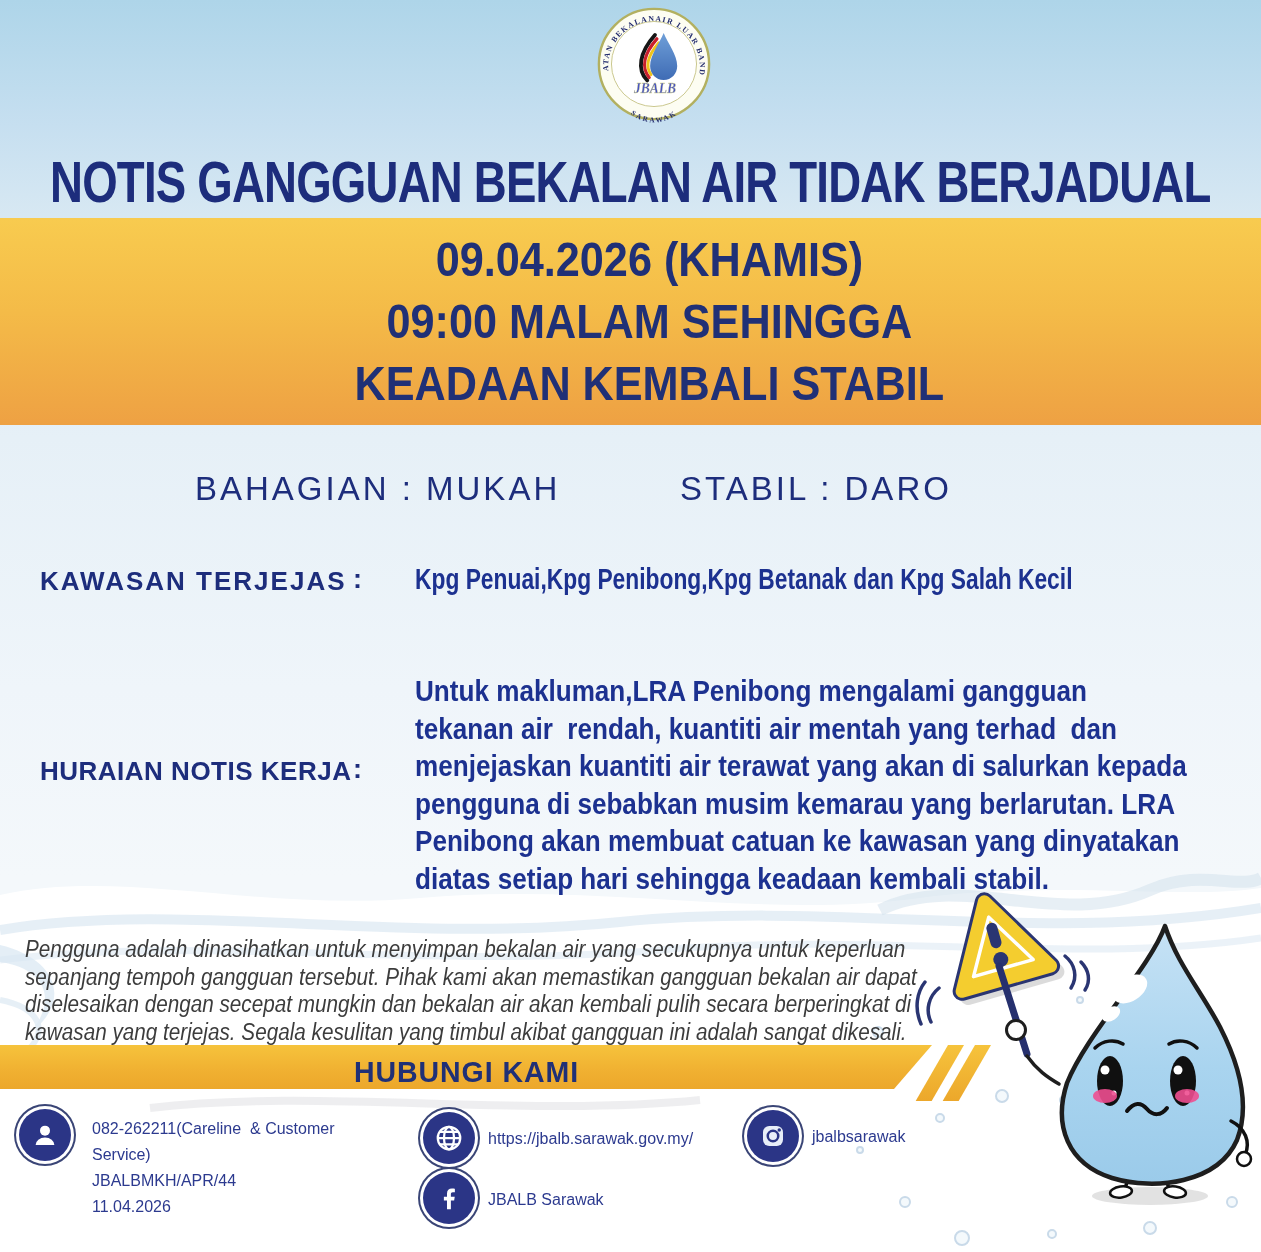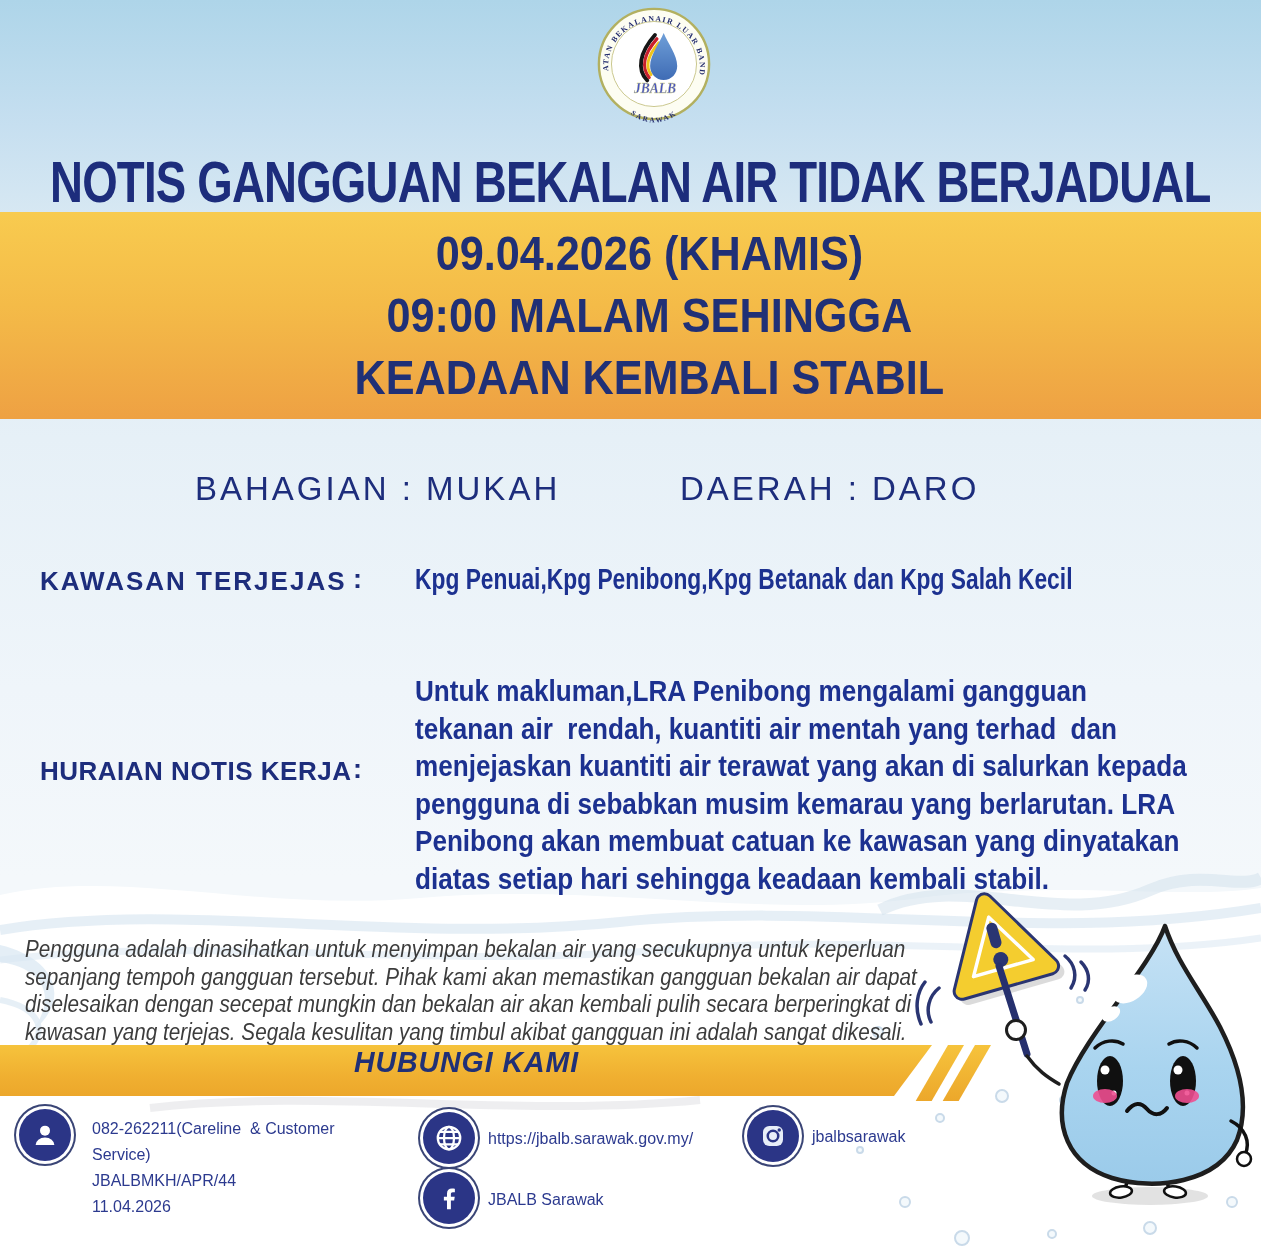--- a/index.html
+++ b/index.html
@@ -10,38 +10,38 @@
   }
   .abs{position:absolute;}
   
   .waterband{left:0; top:850px; width:1261px; height:402px; z-index:1;}
   
   .logo{left:596px; top:4px; width:116px; height:120px; z-index:5;}
   
   .title-wrap{left:0; top:146px; width:1261px; height:72px; display:flex; align-items:center; justify-content:center; z-index:5;}
   .title-text{white-space:nowrap; font-size:57px; font-weight:bold; color:#1d2d7c; letter-spacing:-1px; transform:scaleX(.8); transform-origin:50% 50%;}
   
-  .sched{left:0; top:212px; width:1261px; height:207px; background:linear-gradient(180deg,#f8cb4f 0%,#f4bb48 45%,#eea143 100%); z-index:4; padding-top:11px; box-sizing:border-box;}
+  .sched{left:0; top:218px; width:1261px; height:207px; background:linear-gradient(180deg,#f8cb4f 0%,#f4bb48 45%,#eea143 100%); z-index:4; padding-top:11px; box-sizing:border-box;}
   .sched .line{width:100%; text-align:center; padding-left:42px; box-sizing:border-box; font-size:48px; font-weight:bold; color:#203076; line-height:62px; transform:scaleX(.9);}
   
   .loc{top:470px; font-size:33px; font-weight:normal; color:#1d2d7c; letter-spacing:3px; z-index:5; white-space:pre;}
   
   .lab{font-size:26px; font-weight:bold; color:#1d2d7c; letter-spacing:1.5px; z-index:5; white-space:pre;text-align:right;}
   .colon{font-size:27px; font-weight:bold; color:#1d2d7c; z-index:5;}
   .kaw-val{left:415px; top:562px; font-size:30px; font-weight:bold; color:#1c3190; white-space:pre; transform:scaleX(.76); transform-origin:0 50%; z-index:5;}
   .hur{left:415px; top:672px; z-index:5;}
   .h-line{white-space:pre; font-size:30px; font-weight:bold; color:#1c3190; line-height:37.5px; transform:scaleX(.87); transform-origin:0 50%;}
   
   .adv{left:25px; top:936px; z-index:5;}
   .a-line{white-space:pre; font-style:italic; font-size:23px; color:#3c3c3c; line-height:27.5px; transform:scaleX(.9); transform-origin:0 50%;}
   
-  .cbanner{left:0; top:1045px; width:932px; height:51px; z-index:4;
+  .cbanner{left:0; top:1045px; width:932px; height:44px; z-index:4;
     background:linear-gradient(180deg,#f6c33c 0%,#f0b031 60%,#eca72b 100%);
     clip-path:polygon(0 0,100% 0,calc(100% - 38px) 100%,0 100%);
-    display:flex; align-items:flex-start; justify-content:center;font-style:italic;}
+    display:flex; align-items:flex-end; justify-content:center;}
   .cbanner span{font-size:30px; font-weight:bold; color:#203076; letter-spacing:1px; transform:scaleX(.95);}
   .stripe{top:1045px; width:16px; height:56px; background:linear-gradient(180deg,#f6c33c,#eca72b); transform:skewX(-30deg); transform-origin:top left; z-index:4;}
   
   .cicon{width:52px; height:52px; border-radius:50%; background:#2b3586; box-shadow:0 0 0 3px #ffffff,0 0 0 5px #3a4576; z-index:6; display:flex; align-items:center; justify-content:center;}
   .ctext{font-size:16px; font-weight:normal; color:#2c3a8f; line-height:26px; z-index:6;}
   .c-line{white-space:pre;}
   
   .mascot{left:915px; top:878px; width:346px; height:374px; z-index:3; overflow:visible;}
 </style>
 </head>
@@ -105,21 +105,21 @@
     <span class="title-text">NOTIS GANGGUAN BEKALAN AIR TIDAK BERJADUAL</span>
   </div>
 
   <div class="abs sched">
     <div class="line">09.04.2026 (KHAMIS)</div>
     <div class="line">09:00 MALAM SEHINGGA</div>
     <div class="line">KEADAAN KEMBALI STABIL</div>
   </div>
 
   <div class="abs loc" style="left:195px;">BAHAGIAN : MUKAH</div>
-  <div class="abs loc" style="left:680px;">DAERAH : DARO</div>
+  <div class="abs loc" style="left:680px;">STABIL : DARO</div>
 
   <div class="abs lab" style="left:40px; top:566px; letter-spacing:2px;">KAWASAN TERJEJAS</div>
   <div class="abs colon" style="left:353px; top:564px;">:</div>
   <div class="abs kaw-val">Kpg Penuai,Kpg Penibong,Kpg Betanak dan Kpg Salah Kecil</div>
 
   <div class="abs lab" style="left:40px; top:756px; letter-spacing:0.5px;">HURAIAN NOTIS KERJA</div>
   <div class="abs colon" style="left:353px; top:754px;">:</div>
   <div class="abs hur">
       <div class="h-line">Untuk makluman,LRA Penibong mengalami gangguan</div>
       <div class="h-line">tekanan air  rendah, kuantiti air mentah yang terhad  dan</div>

